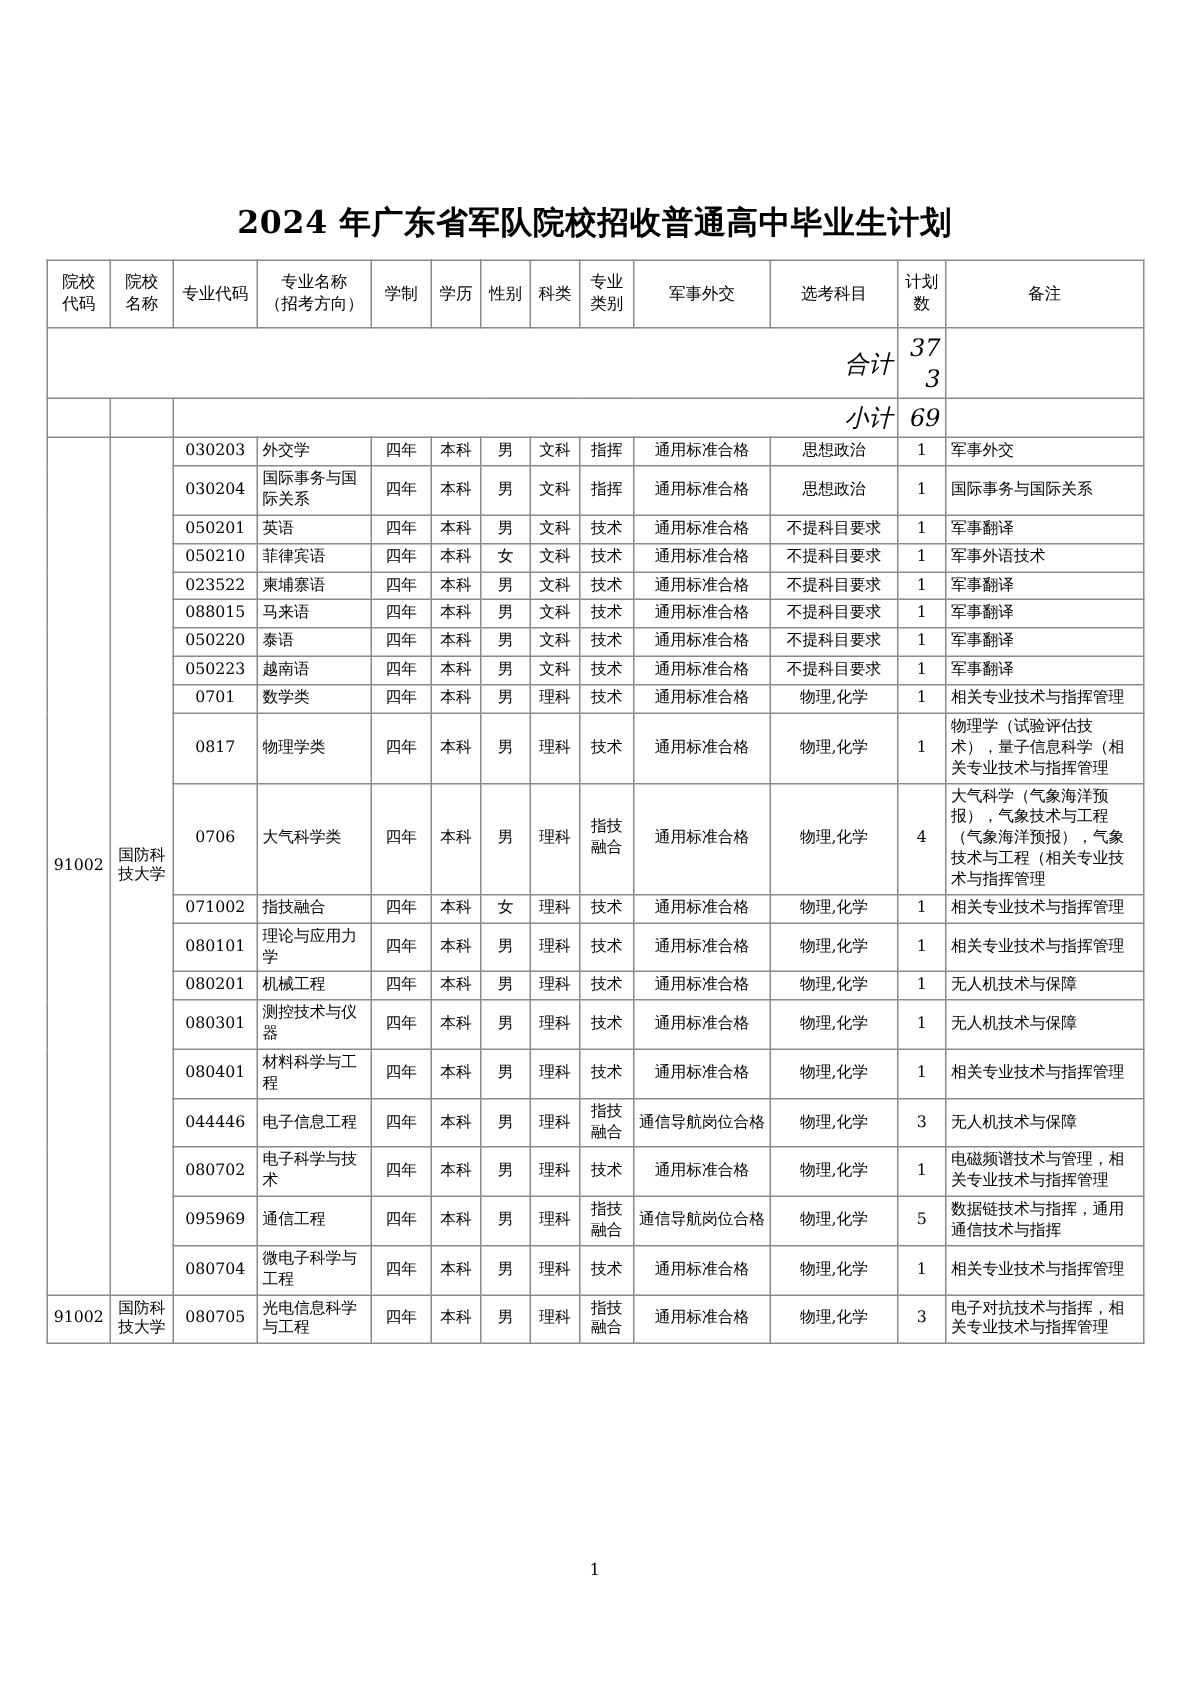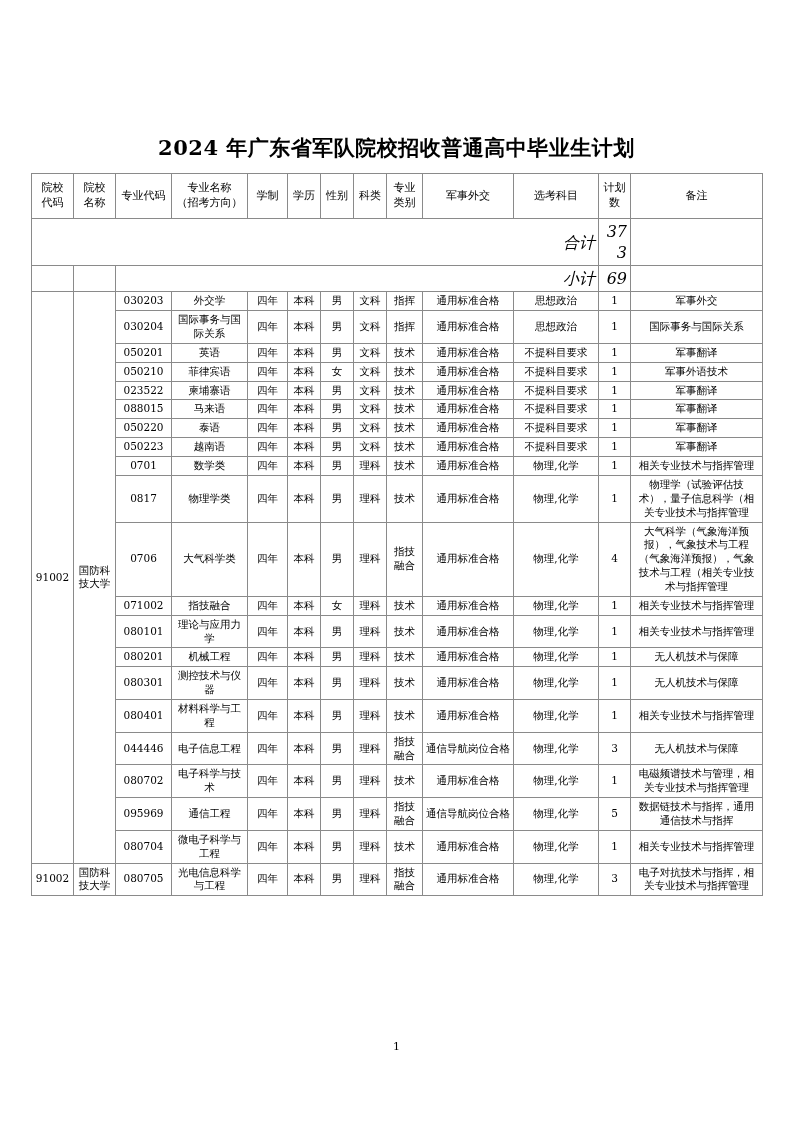--- a/index.html
+++ b/index.html
@@ -49,21 +49,21 @@
     font-weight: normal;
     line-height: 1.32;
     word-break: break-all;
   }
   th.hcell {
     text-align: center;
     font-size: 11px;
     height: 40px;
   }
   td.c   { text-align: center; }
-  td.l   { text-align: center; }
+  td.l   { text-align: left; }
   td.num { text-align: center; }
   .summary-row td {
     text-align: right;
     font-size: 16px;
     height: 19px;
     font-style: italic;
   }
   .page-num {
     position: absolute;
     left: 0;

